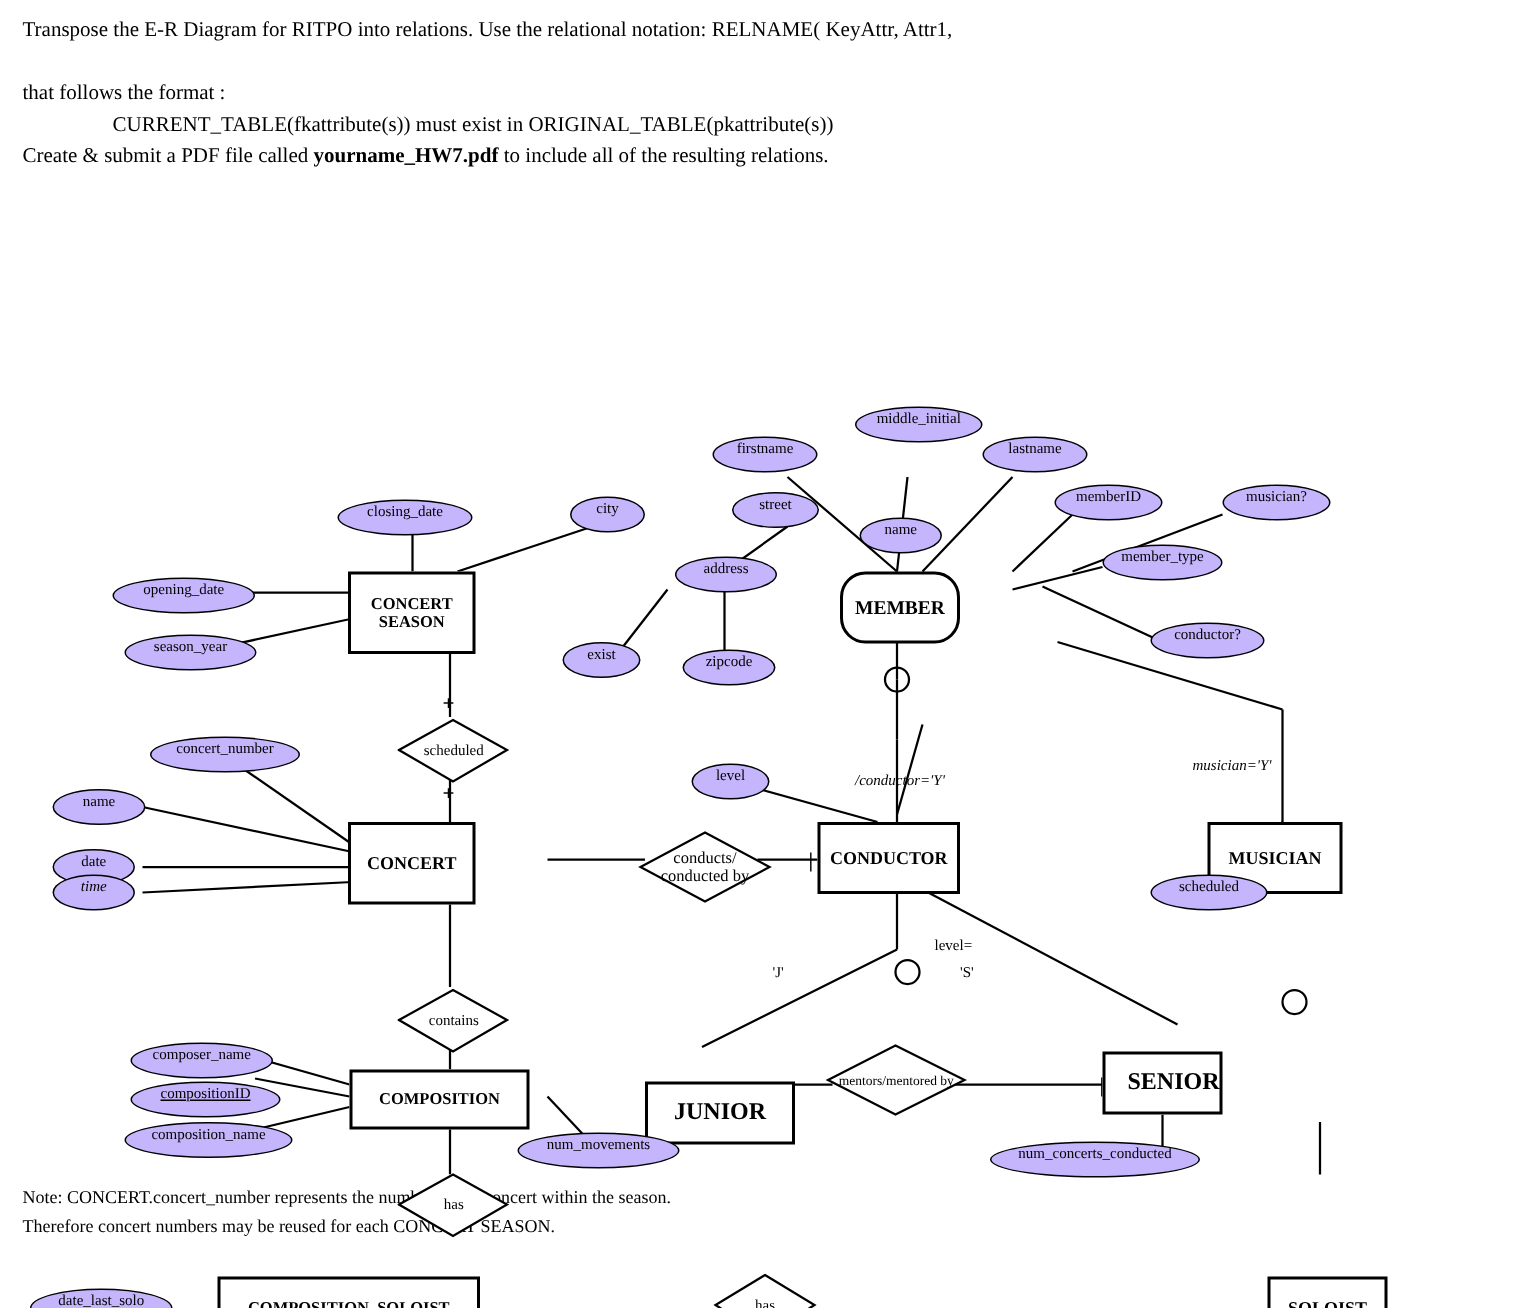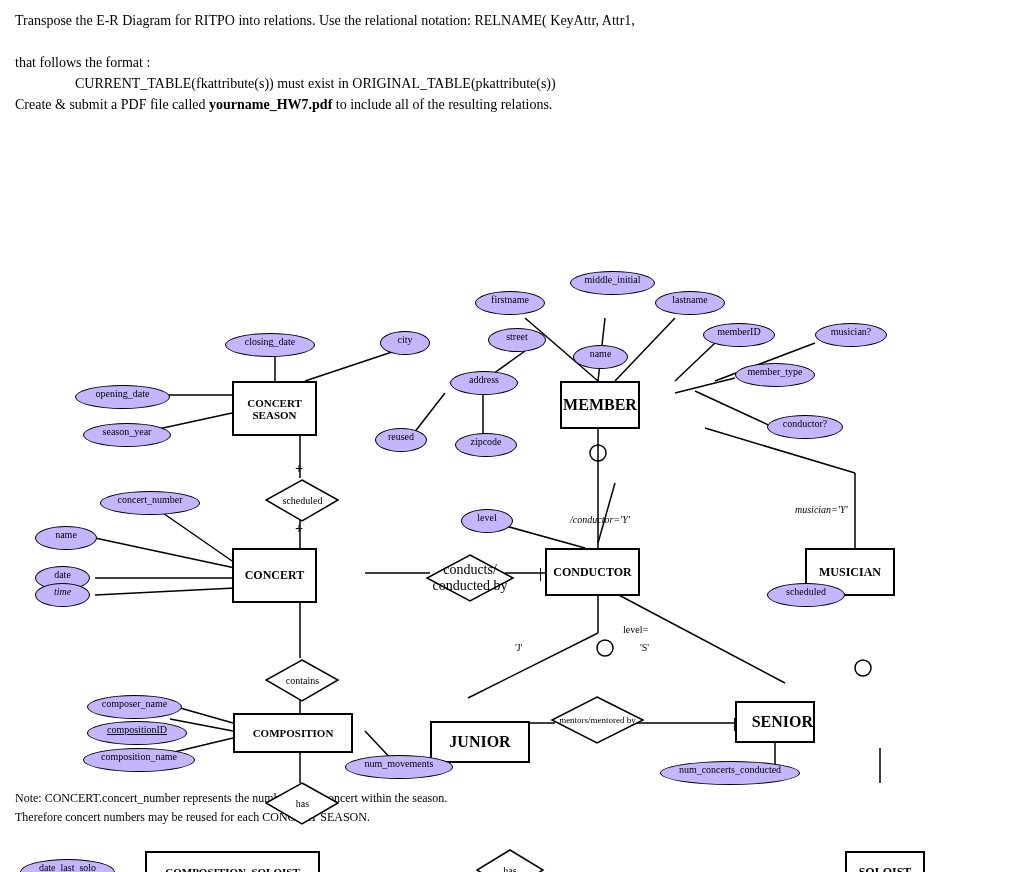--- a/index.html
+++ b/index.html
@@ -228,21 +228,21 @@
 
   <div class="entity" style="left:217px; top:258px; width:85px; height:55px; font-size:11px;">
     <span style="white-space:pre-line; text-align:center;">CONCERT
 SEASON</span>
   </div>
 
   <div class="entity" style="left:217px; top:425px; width:85px; height:55px; font-size:12px;">
     <span>CONCERT</span>
   </div>
 
-  <div class="entity" style="left:545px; top:258px; width:80px; height:48px; font-size:16px;">
+  <div class="entity" style="left:545px; top:258px; width:80px; height:48px; font-size:13px;border-radius:17px;">
     <span>MEMBER</span>
   </div>
 
   <div class="entity" style="left:530px; top:425px; width:95px; height:48px; font-size:12px;">
     <span>CONDUCTOR</span>
   </div>
 
   <div class="entity" style="left:790px; top:425px; width:90px; height:48px; font-size:12px;">
     <span>MUSICIAN</span>
   </div>
@@ -271,21 +271,21 @@
     <svg width="75" height="45" viewBox="0 0 75 45">
       <polygon points="37,2 73,22 37,43 1,22" stroke="#000" stroke-width="1.5" fill="white"></polygon>
     </svg>
     <span class="label">scheduled</span>
   </div>
 
   <div class="diamond" style="left:410px; top:430px; width:90px; height:50px;">
     <svg width="90" height="50" viewBox="0 0 90 50">
       <polygon points="45,2 88,25 45,48 2,25" stroke="#000" stroke-width="1.5" fill="white"></polygon>
     </svg>
-    <span class="label" style="white-space:pre-line; font-size:14px;">conducts/
+    <span class="label" style="white-space:pre-line; font-size:11px;">conducts/
 conducted by</span>
   </div>
 
   <div class="diamond" style="left:250px; top:535px; width:75px; height:45px;">
     <svg width="75" height="45" viewBox="0 0 75 45">
       <polygon points="37,2 73,22 37,43 1,22" stroke="#000" stroke-width="1.5" fill="white"></polygon>
     </svg>
     <span class="label">contains</span>
   </div>
 
@@ -348,21 +348,21 @@
   <div class="attr" style="left:473px; top:205px; width:58px; height:24px;">
     <span>street</span>
   </div>
   <div class="attr" style="left:558px; top:222px; width:55px; height:24px;">
     <span>name</span>
   </div>
   <div class="attr" style="left:435px; top:248px; width:68px; height:24px;">
     <span>address</span>
   </div>
   <div class="attr" style="left:360px; top:305px; width:52px; height:24px;">
-    <span>reused</span>
+    <span>exist</span>
   </div>
   <div class="attr" style="left:440px; top:310px; width:62px; height:24px;">
     <span>zipcode</span>
   </div>
   <div class="attr" style="left:688px; top:200px; width:72px; height:24px;">
     <span>memberID</span>
   </div>
   <div class="attr" style="left:720px; top:240px; width:80px; height:24px;">
     <span>member_type</span>
   </div>

